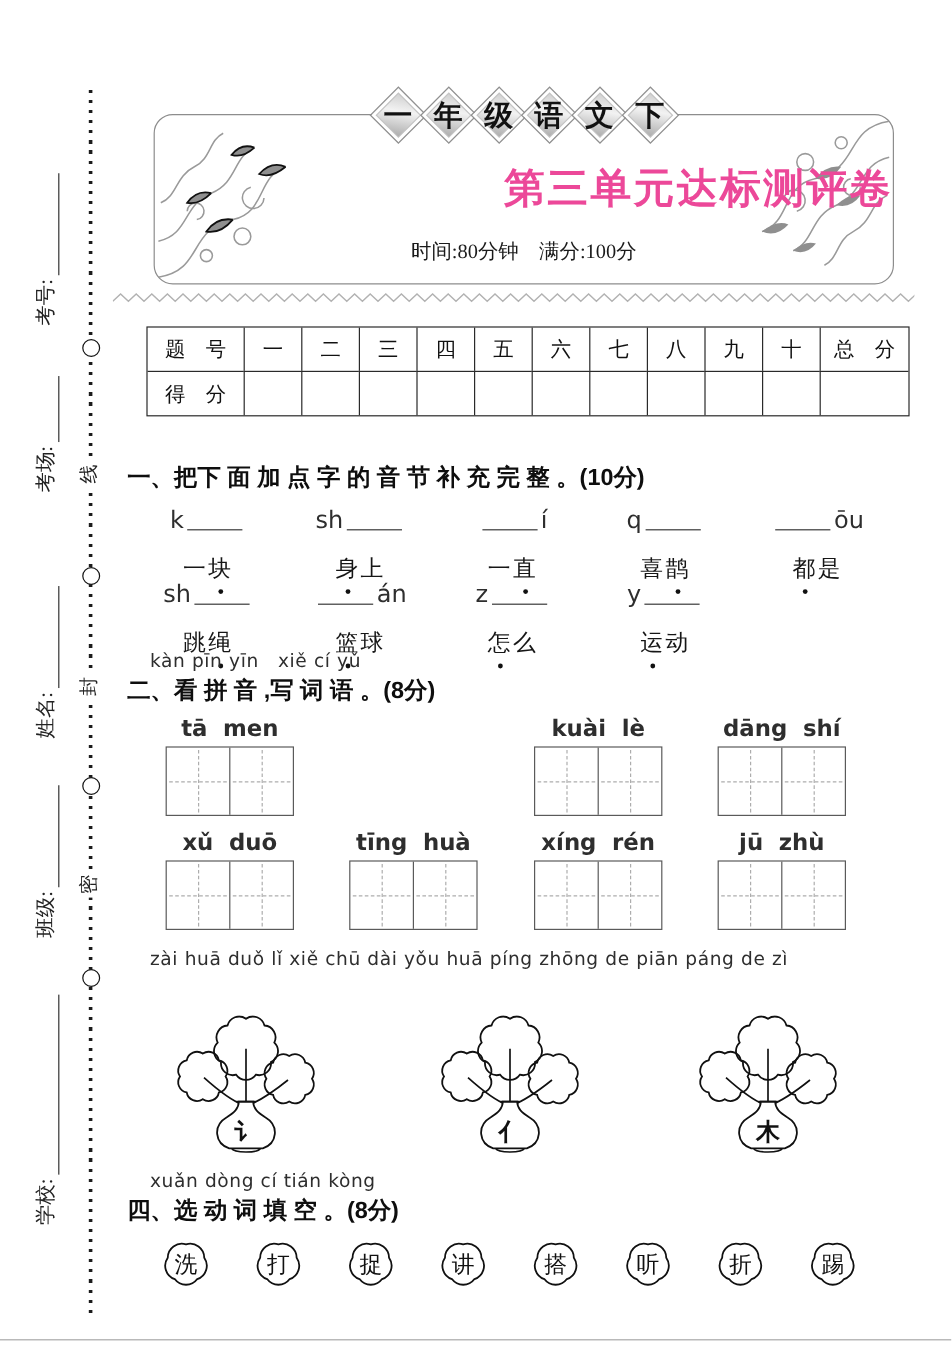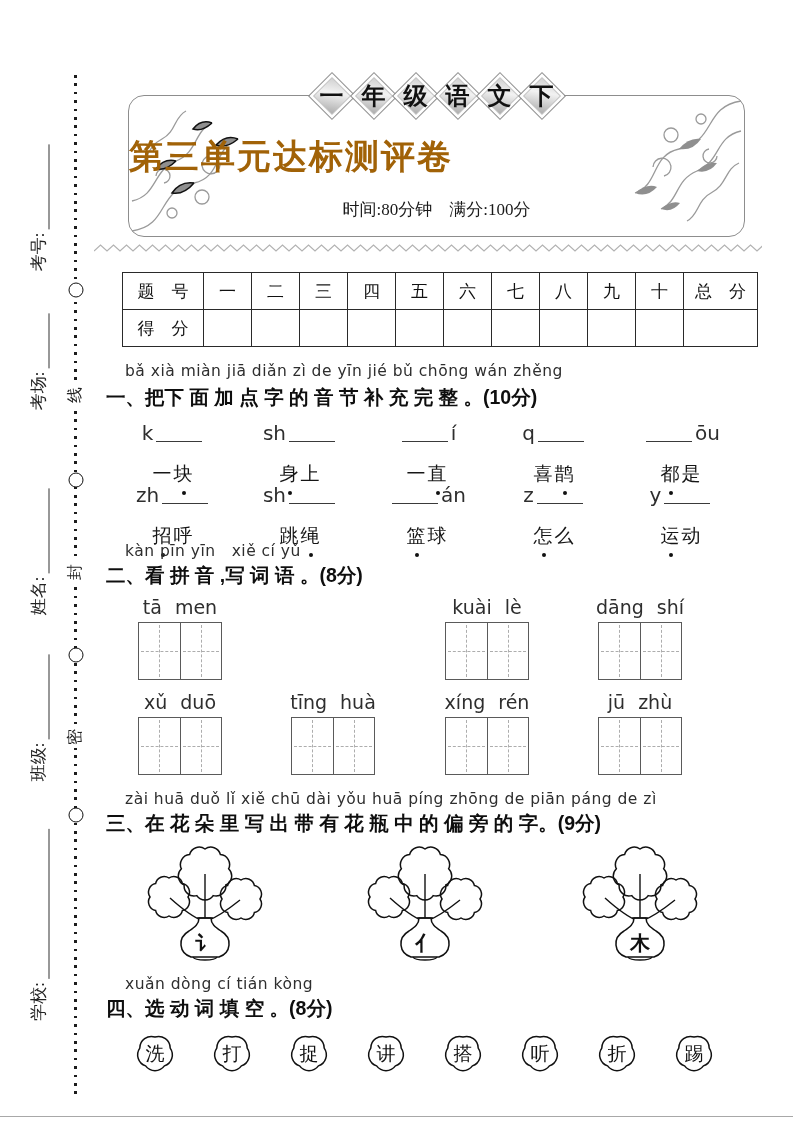--- a/index.html
+++ b/index.html
@@ -21,23 +21,23 @@
   
   .hbox{position:absolute;left:128px;top:95px;width:615px;height:140px;
         border:1.5px solid #8d8d8d;border-radius:16px;background:#fff;}
   .banner{position:absolute;left:50%;top:0;transform:translate(-50%,-50%);display:flex;}
   .diamond{position:relative;width:44px;height:44px;margin:0 -1px;}
   .dshape{position:absolute;inset:5px;transform:rotate(45deg);
           background:linear-gradient(145deg,#c6c6c6 0%,#f2f2f2 42%,#9e9e9e 100%);
           border:1px solid #8f8f8f;box-shadow:inset 0 0 0 2.5px #fff,inset 0 0 0 3.5px #c4c4c4;}
   .dchar{position:absolute;inset:0;display:flex;align-items:center;justify-content:center;
          font-size:24px;font-weight:700;color:#111;}
-  .htitle{position:absolute;top:38px;left:0;width:100%;text-align:left;
+  .htitle{position:absolute;top:38px;left:0;width:100%;text-align:right;
           font-family:Liberation Mono, monospace;font-weight:700;font-size:34px;
-          letter-spacing:2px;color:#a16207;}
+          letter-spacing:2px;color:#ec4899;}
   .hmeta{position:absolute;top:102px;left:0;width:100%;text-align:center;
          font-family:"Liberation Serif",serif;font-size:17px;color:#1a1a1a;}
   .orn{position:absolute;}
   .orn.tr{right:1px;top:1px;}
   .orn.bl{left:1px;bottom:1px;transform:rotate(180deg);}
   
   .wave{position:absolute;left:94px;top:244px;}
   
   .stable{position:absolute;left:122px;top:272px;display:grid;
           grid-template-columns:80px repeat(10,48px) 74px;
@@ -55,21 +55,21 @@
   .s1col{width:127px;display:flex;flex-direction:column;align-items:center;}
   .s1py{font-size:20px;height:26px;display:flex;align-items:flex-end;}
   .blank{display:inline-block;width:46px;height:1px;border-bottom:1.4px solid #3a3a3a;
          margin:0 3px 3px 3px;}
   .s1word{margin-top:16px;font-family:"Liberation Serif",serif;font-size:19px;
           letter-spacing:2px;color:#161616;}
   .dc{position:relative;display:inline-block;}
   .dc::after{content:"";position:absolute;left:50%;bottom:-8px;width:4px;height:4px;
              border-radius:50%;background:#111;transform:translateX(-50%);}
   
-  .wgroup{position:absolute;width:84px;text-align:center;}
+  .wgroup{position:absolute;width:107px;text-align:center;font-weight:bold;}
   .wpy{font-size:19px;height:24px;margin-bottom:2px;display:flex;
        justify-content:center;gap:13px;}
   .tzg{display:flex;border:1px solid #5a5a5a;height:56px;background:#fff;}
   .tzg .c{flex:1;position:relative;}
   .tzg .c + .c{border-left:1px solid #5a5a5a;}
   .tzg .c::before{content:"";position:absolute;left:50%;top:2px;bottom:2px;
                   border-left:1px dashed #adadad;}
   .tzg .c::after{content:"";position:absolute;top:50%;left:2px;right:2px;
                  border-top:1px dashed #adadad;}
   
@@ -209,21 +209,20 @@
     <div class="tc"></div>
     <div class="tc"></div>
     <div class="tc"></div>
     <div class="tc"></div>
     <div class="tc"></div>
     <div class="tc"></div>
     <div class="tc"></div>
     <div class="tc"></div>
   </div>
 
-  <div class="hint py" style="top:362px">bǎ xià miàn jiā diǎn zì  de yīn jié  bǔ chōng wán zhěng</div>
   <div class="shead" style="top:384px">一、把下 面 加 点 字 的 音 节 补 充 完 整 。(10分)</div>
 
   <div class="s1row" style="top:419px">
     <div class="s1col">
       <div class="s1py py">
           <span>k</span>
           <span class="blank"></span>
           <span></span>
         </div>
       <div class="s1word"><span>一</span><span class="dc">块</span></div>
@@ -256,28 +255,20 @@
       <div class="s1py py">
           <span></span>
           <span class="blank"></span>
           <span>ōu</span>
         </div>
       <div class="s1word"><span class="dc">都</span><span>是</span></div>
     </div>
   </div>
 
   <div class="s1row" style="top:481px">
-    <div class="s1col">
-      <div class="s1py py">
-          <span>zh</span>
-          <span class="blank"></span>
-          <span></span>
-        </div>
-      <div class="s1word"><span class="dc">招</span><span>呼</span></div>
-    </div>
     <div class="s1col">
       <div class="s1py py">
           <span>sh</span>
           <span class="blank"></span>
           <span></span>
         </div>
       <div class="s1word"><span>跳</span><span class="dc">绳</span></div>
     </div>
     <div class="s1col">
       <div class="s1py py">
@@ -374,21 +365,20 @@
         <span>jū</span>
         <span>zhù</span>
       </div>
     <div class="tzg">
         <div class="c"></div>
         <div class="c"></div>
       </div>
   </div>
 
   <div class="hint py" style="top:790px">zài huā duǒ  lǐ  xiě chū dài yǒu huā píng zhōng de piān páng de  zì</div>
-  <div class="shead" style="top:810px">三、在 花 朵 里 写 出 带 有 花 瓶  中  的 偏  旁  的 字。(9分)</div>
 
   <svg class="vasefig" style="left:130px" width="150" height="120" viewBox="0 0 150 120">
     <path class="stem" d="M75,28 L75,74"></path>
     <path class="stem" d="M40,52 Q60,70 73,75"></path>
     <path class="stem" d="M110,54 Q90,70 77,75"></path>
     <path class="bl" d="M75.0,3.0 A9.9,9.9 0 0 1 90.4,8.6 A9.9,9.9 0 0 1 98.6,22.8 A9.9,9.9 0 0 1 95.8,39.0 A9.9,9.9 0 0 1 83.2,49.6 A9.9,9.9 0 0 1 66.8,49.6 A9.9,9.9 0 0 1 54.2,39.0 A9.9,9.9 0 0 1 51.4,22.8 A9.9,9.9 0 0 1 59.6,8.6 A9.9,9.9 0 0 1 75.0,3.0 Z"></path>
     <path class="bl" d="M39.0,32.0 A8.7,8.7 0 0 1 52.4,37.6 A8.7,8.7 0 0 1 58.0,51.0 A8.7,8.7 0 0 1 52.4,64.4 A8.7,8.7 0 0 1 39.0,70.0 A8.7,8.7 0 0 1 25.6,64.4 A8.7,8.7 0 0 1 20.0,51.0 A8.7,8.7 0 0 1 25.6,37.6 A8.7,8.7 0 0 1 39.0,32.0 Z"></path>
     <path class="bl" d="M111.0,34.0 A8.7,8.7 0 0 1 124.4,39.6 A8.7,8.7 0 0 1 130.0,53.0 A8.7,8.7 0 0 1 124.4,66.4 A8.7,8.7 0 0 1 111.0,72.0 A8.7,8.7 0 0 1 97.6,66.4 A8.7,8.7 0 0 1 92.0,53.0 A8.7,8.7 0 0 1 97.6,39.6 A8.7,8.7 0 0 1 111.0,34.0 Z"></path>
     <path class="vasebody" d="M69,72 C69,78 65,81 59,85 C47,92 49,107 61,111 L89,111 C101,107 103,92 91,85 C85,81 81,78 81,72 Z"></path>
     <path class="stem" d="M67,72 L83,72"></path>

